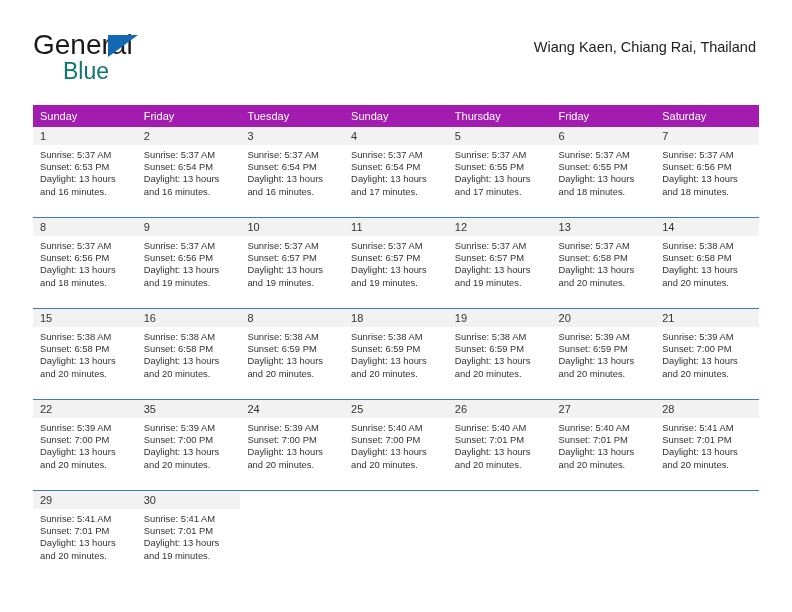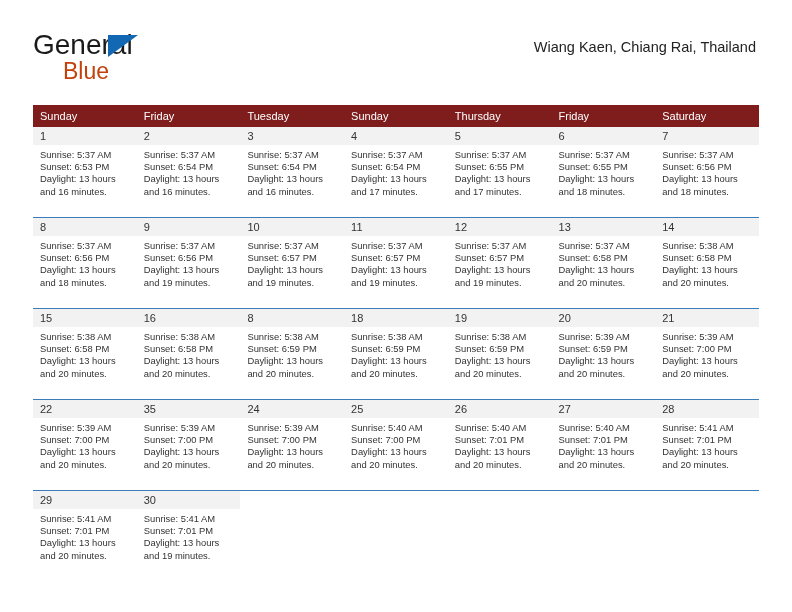--- a/index.html
+++ b/index.html
@@ -42,21 +42,21 @@
     position: absolute;
     left: 75px; top: 3px;
     width: 0; height: 0;
     border-left: 30px solid #1268b3;
     border-bottom: 22px solid transparent;
   }
   .logo-blue {
     position: absolute;
     left: 30px; top: 26px;
     font-size: 23px;
-    color: #c2410c;
+    color: #0f766e;
     line-height: 26px;
     white-space: nowrap;
   }
 
   .title-block {
     position: absolute;
     right: 36px; top: 30px;
     text-align: right;
   }
   .cal-title {
@@ -77,21 +77,21 @@
 
   
   .calendar {
     position: absolute;
     left: 33px; top: 105px;
     width: 726px;
     border-collapse: collapse;
     table-layout: fixed;
   }
   .calendar th {
-    background: #7f1d1d;
+    background: #a21caf;
     color: #ffffff;
     font-size: 11px;
     font-weight: normal;
     text-align: left;
     padding: 5px 0 5px 7px;
     height: 19px;
     border: none;
   }
   .calendar td {
     width: 103.71px;

